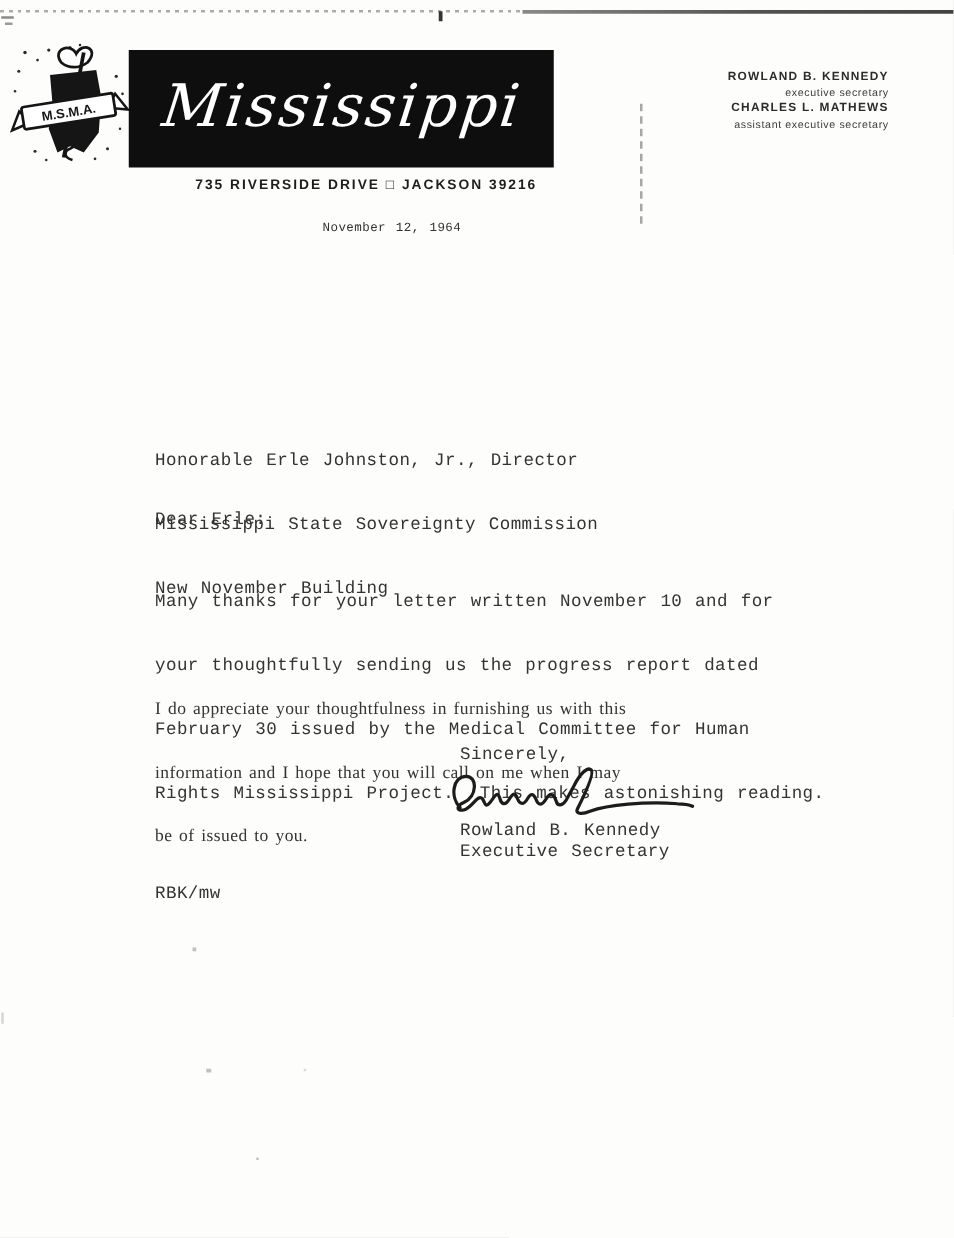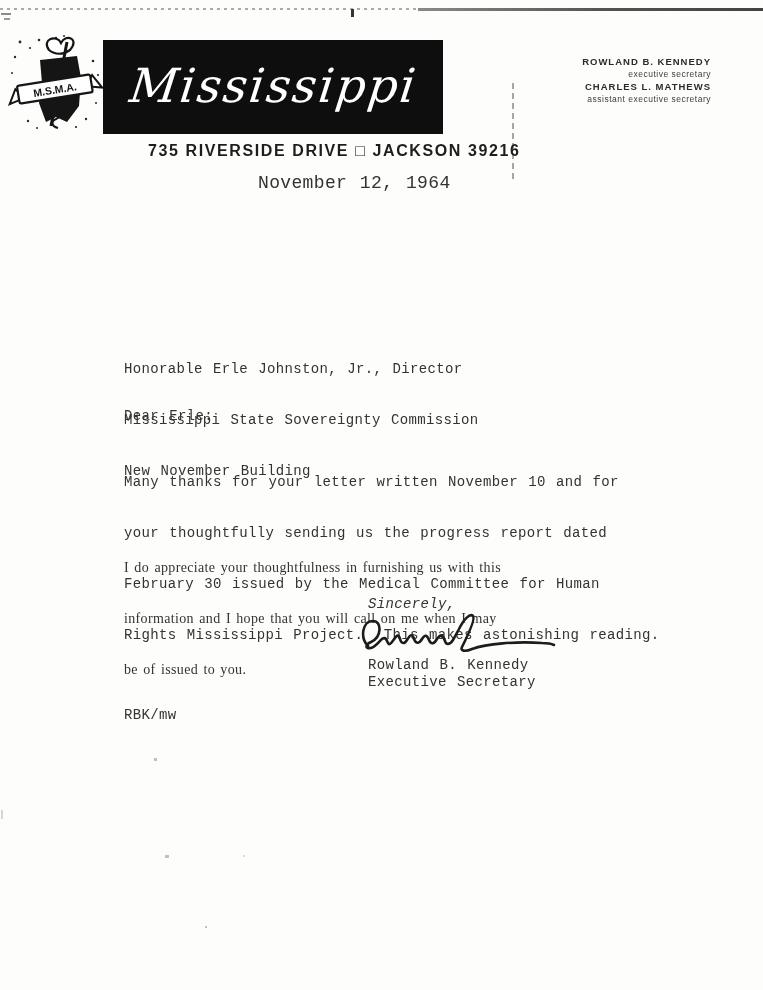--- a/index.html
+++ b/index.html
@@ -51,43 +51,43 @@
     font-style:italic;
     font-size:47px;
     letter-spacing:2px;
     transform:skewX(-7deg);
     padding-bottom:4px;
   }
 
   .street-line {
     position:absolute; left:148px; top:142px; width:290px;
     text-align:center;
-    font-size:16px; font-weight:bold; letter-spacing:1.6px;
+    font-size:11px; font-weight:bold; letter-spacing:1.6px;
     color:#1d1d1d;
     white-space:pre;
   }
 
   .officers { position:absolute; right:52px; top:56px; text-align:right; }
   .officer + .officer { margin-top:2px; }
   .officer-name { font-size:9.5px; font-weight:bold; letter-spacing:1px; color:#2b2b2b; }
   .officer-title { font-size:8.5px; letter-spacing:.5px; color:#3c3c3c; margin-top:2px; }
 
   
   .typewriter {
     font-family:"Liberation Mono","DejaVu Sans Mono", monospace;
     font-size:14px; color:#333333;
     letter-spacing:.35px; word-spacing:1.5px;
     line-height:17px; white-space:pre;
   }
-  .date-line   { position:absolute; left:258px; top:175px; font-size:18px; }
+  .date-line   { position:absolute; left:258px; top:175px; font-size:10px; }
   .recipient   { position:absolute; left:124px; top:327px; }
   .salutation  { position:absolute; left:124px; top:408px; }
   .para1       { position:absolute; left:124px; top:440px; }
   .para2       { position:absolute; left:124px; top:525px;font-family:Liberation Serif, serif; }
-  .closing     { position:absolute; left:368px; top:596px;font-style:italic; }
+  .closing     { position:absolute; left:368px; top:596px; }
   .signature   { position:absolute; left:356px; top:608px; width:208px; height:54px; }
   .signer-name { position:absolute; left:368px; top:657px; }
   .signer-title{ position:absolute; left:368px; top:674px; }
   .reference   { position:absolute; left:124px; top:707px; }
 </style>
 </head>
 <body>
 
 <div class="page">
 

